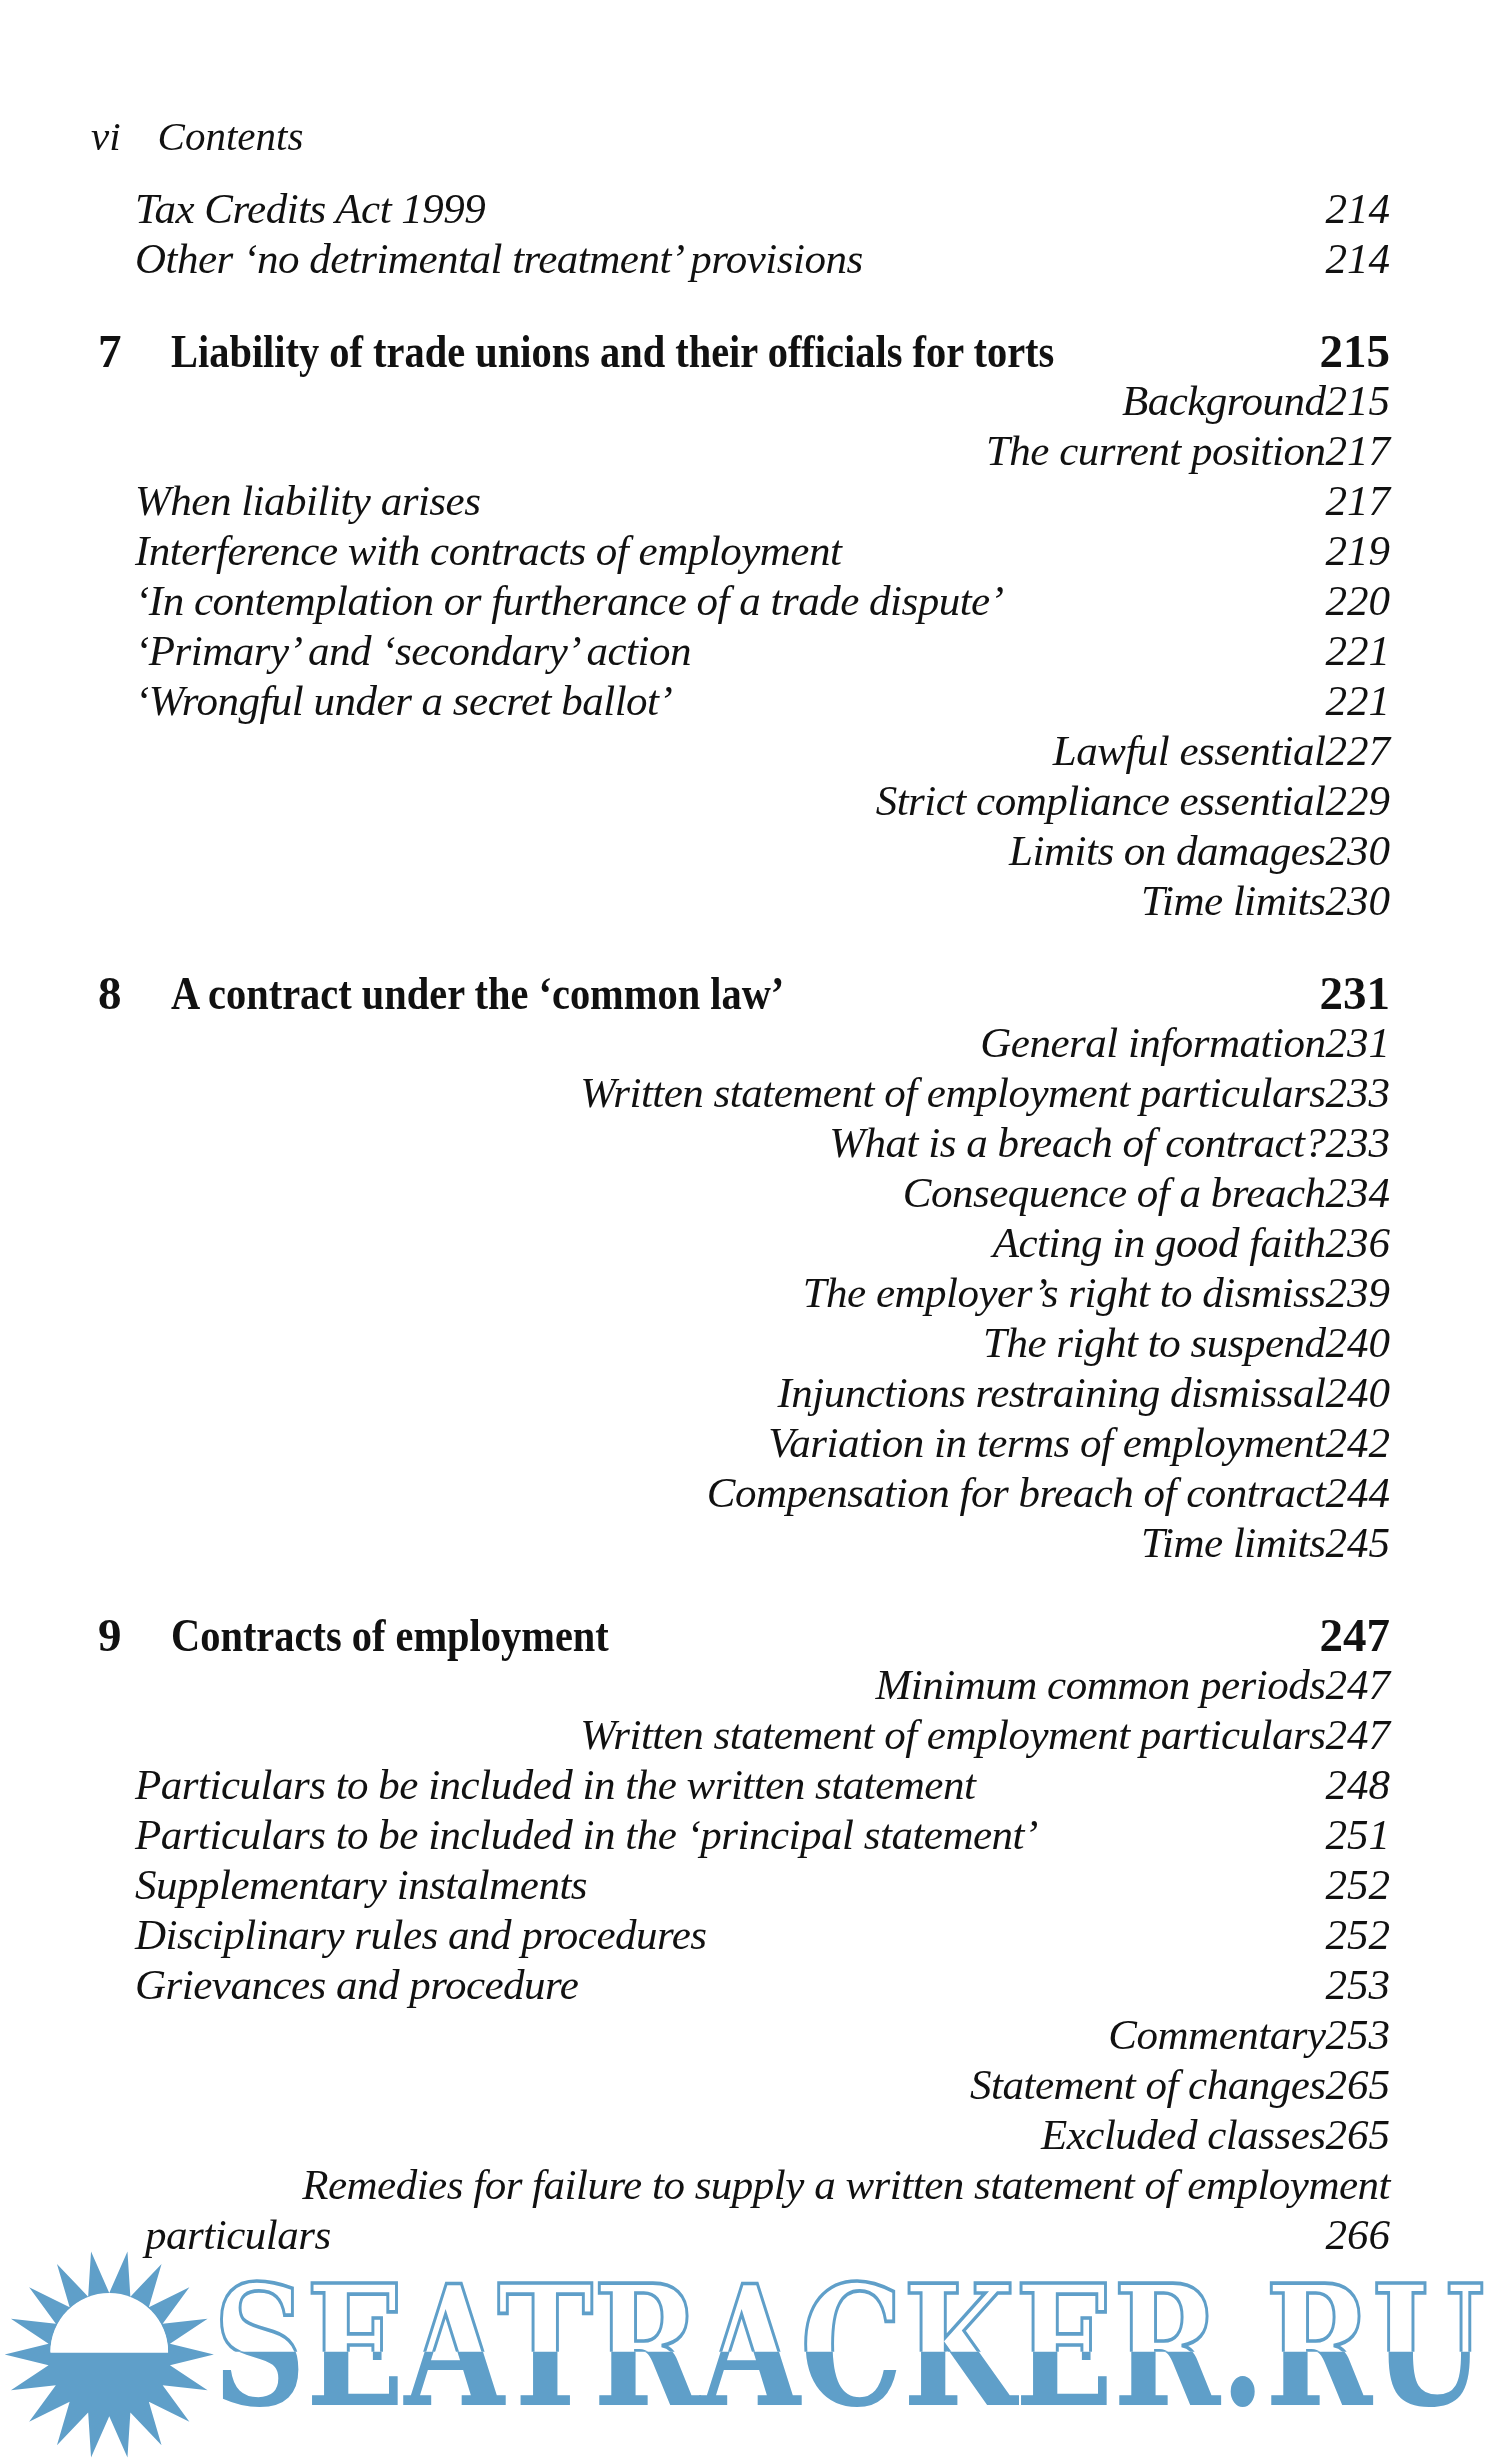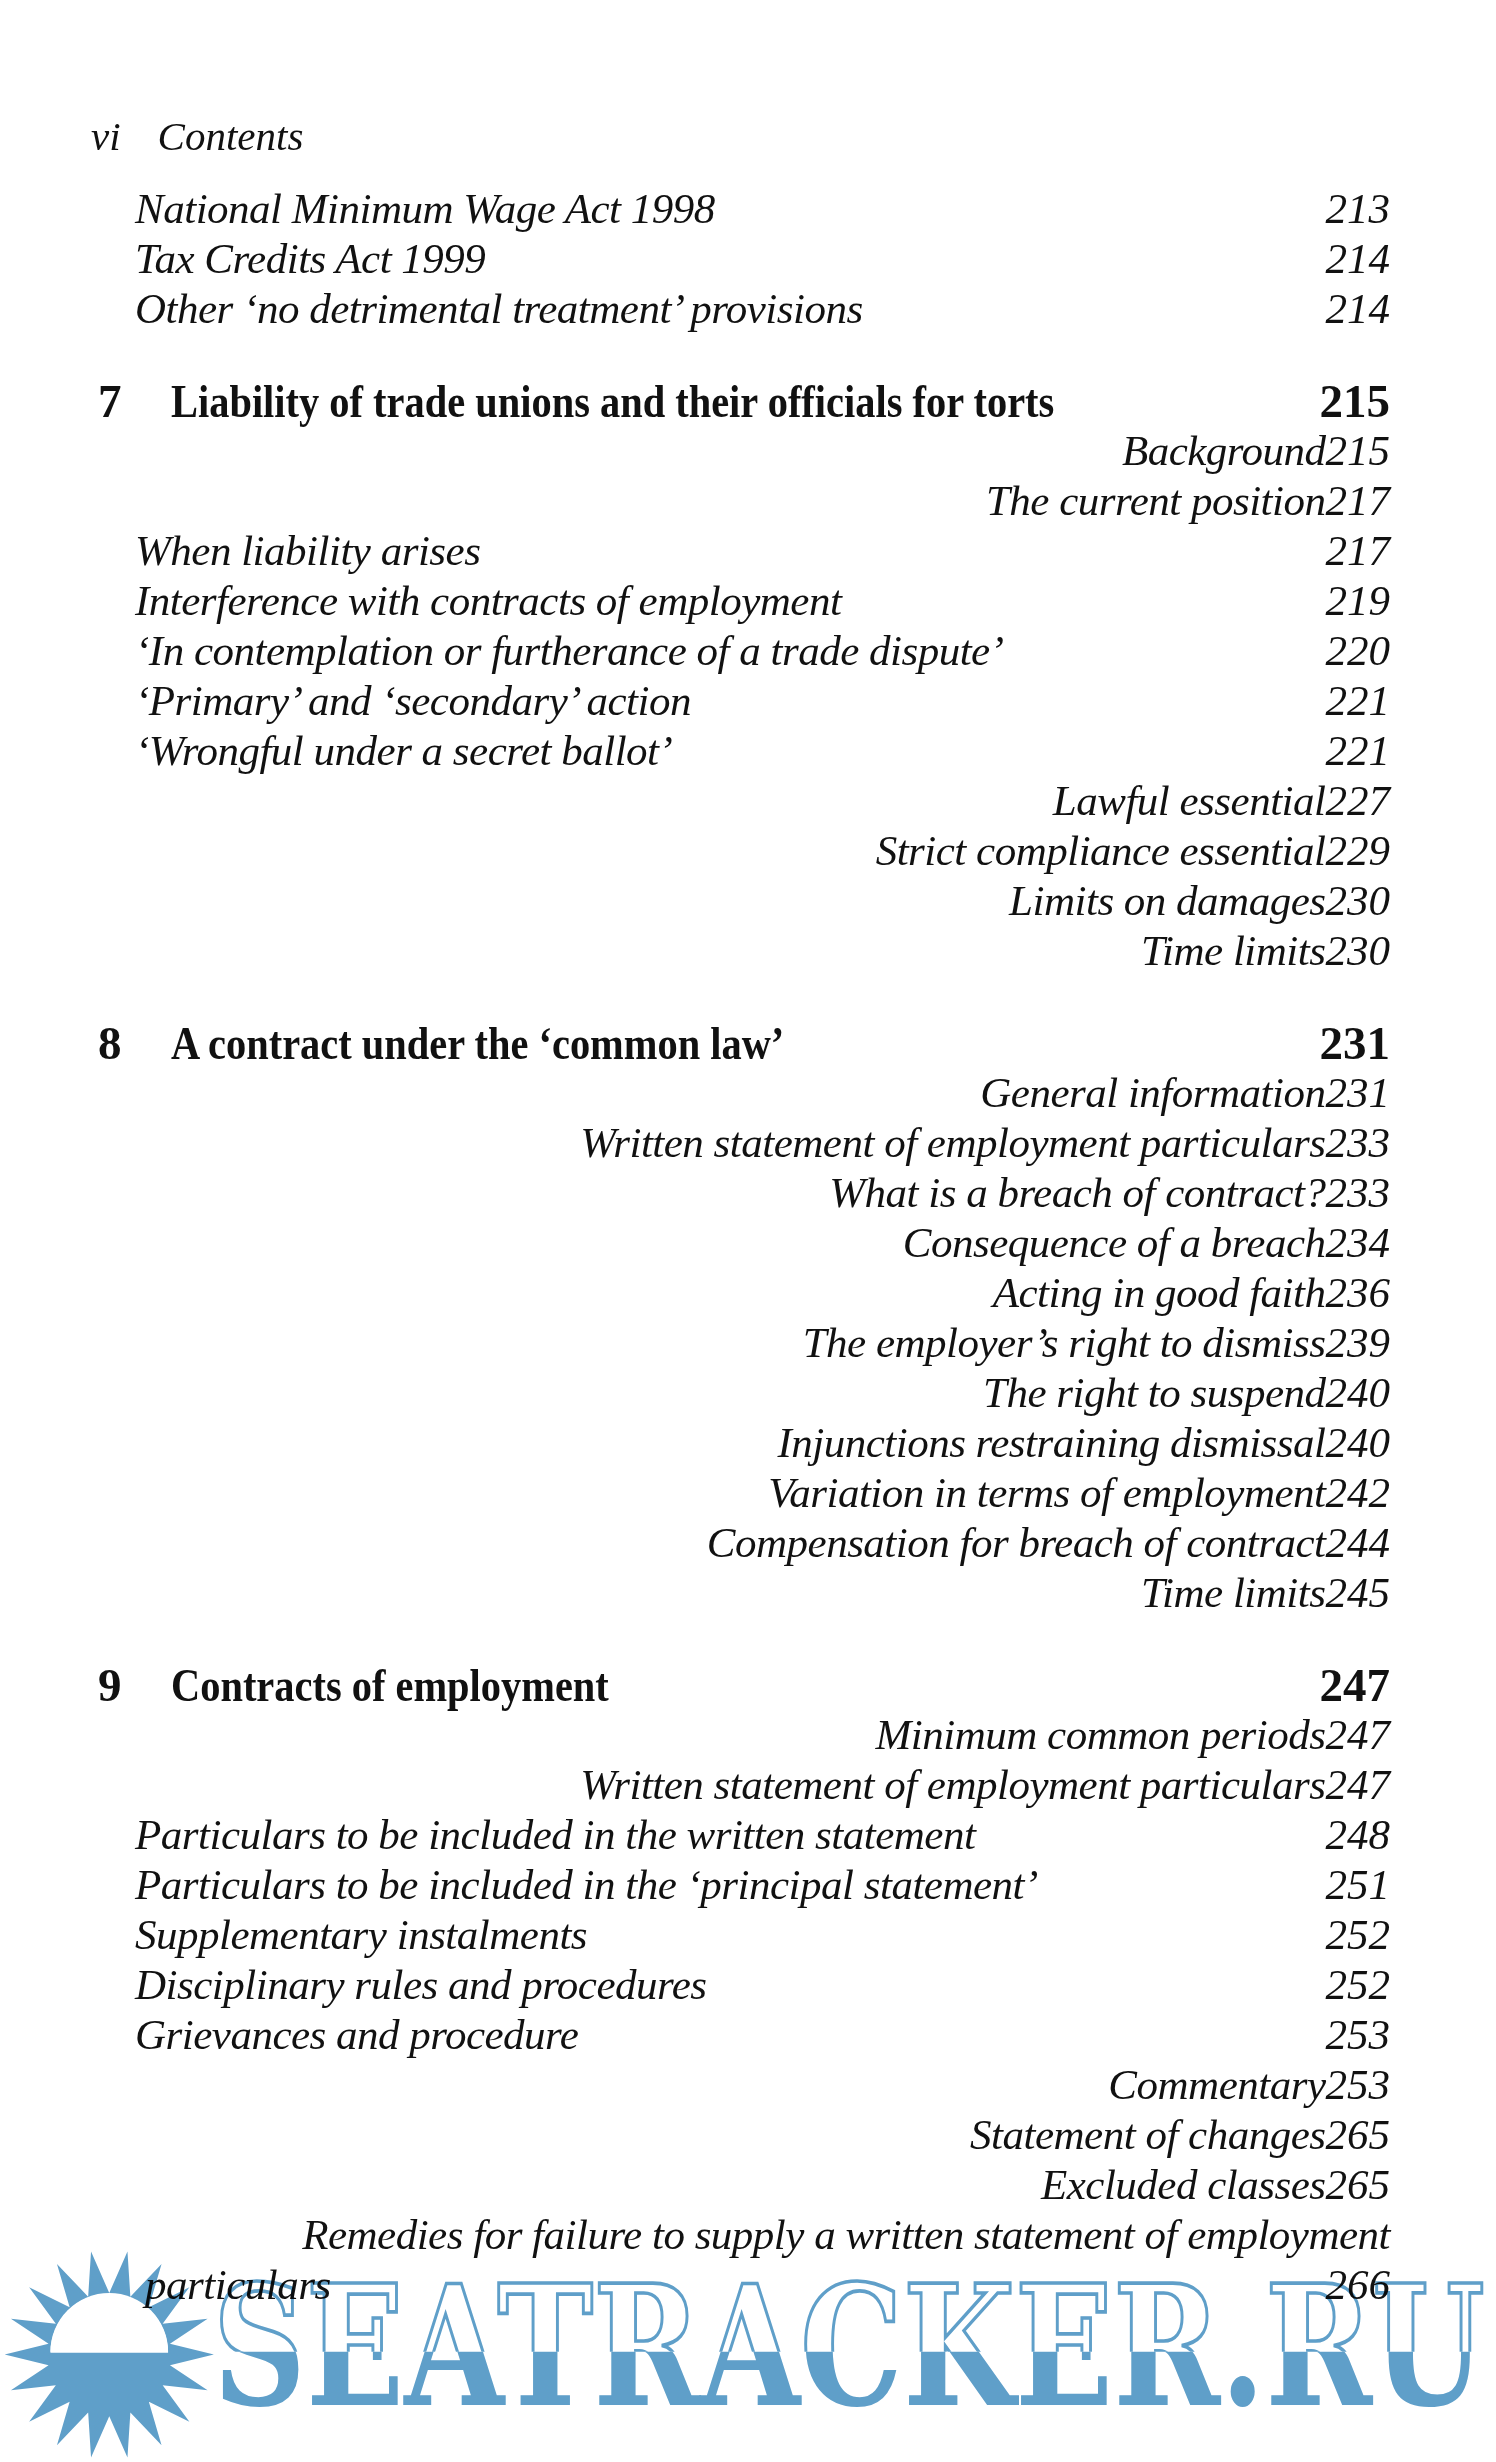--- a/index.html
+++ b/index.html
@@ -101,24 +101,20 @@
 </head>
 <body>
 
 <div class="page">
 
   <header class="running-header">
     <span class="folio">vi</span><span>Contents</span>
   </header>
 
   <main class="toc">
-      <div class="row lvl2">
-        <span class="label">National Minimum Wage Act 1998</span>
-        <span class="pg">213</span>
-      </div>
       <div class="row lvl2">
         <span class="label">Tax Credits Act 1999</span>
         <span class="pg">214</span>
       </div>
       <div class="row lvl2">
         <span class="label">Other ‘no detrimental treatment’ provisions</span>
         <span class="pg">214</span>
       </div>
       <div class="row chapter">
         <span class="num">7</span>

